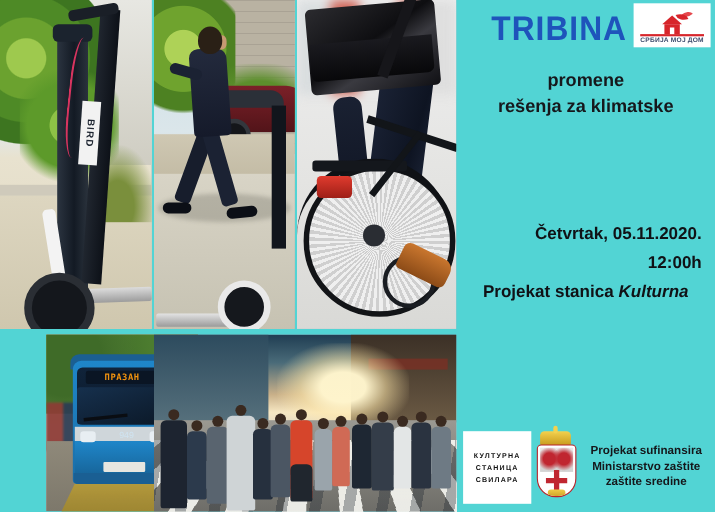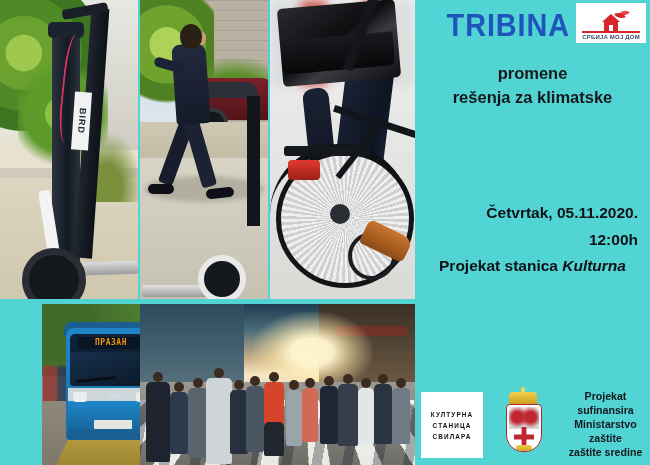--- a/index.html
+++ b/index.html
@@ -155,21 +155,21 @@
 
   .subtitle{position:absolute;left:8px;right:8px;top:62px;text-align:center;
       font-size:16.5px;font-weight:bold;color:#16181c;line-height:1.45;}
 
   .details{position:absolute;left:6px;right:6px;top:200px;text-align:center;
       font-size:15.5px;font-weight:bold;color:#101216;line-height:1.72;}
   .details .ln{display:block;}
   .details .it{font-style:italic;}
   .d-right{text-align:right;padding-right:6px;}
 
-  .footer{position:absolute;left:6px;right:2px;bottom:4px;height:72px;display:flex;align-items:center;gap:18px;}
+  .footer{position:absolute;left:6px;right:2px;bottom:4px;height:72px;display:flex;align-items:center;gap:0;}
   .ks-logo{width:62px;height:66px;background:#fff;display:flex;flex-direction:column;
       align-items:center;justify-content:center;gap:4px;}
   .ks-logo span{font-size:6.4px;font-weight:bold;color:#111;letter-spacing:1.1px;}
 
   .coat{position:relative;width:44px;height:66px;}
   .coat-crown{position:absolute;left:50%;top:0;margin-left:-14px;width:28px;height:13px;
       background:linear-gradient(#f3d14e,#c79a1c);border-radius:4px 4px 2px 2px;}
   .coat-crown:before{content:"";position:absolute;left:50%;top:-5px;margin-left:-2px;width:4px;height:7px;background:#f3d14e;border-radius:2px;}
   .coat-shield{position:absolute;left:50%;top:12px;margin-left:-17px;width:34px;height:46px;
       background:#fff;border:1.6px solid #b8242b;border-radius:4px 4px 17px 17px;overflow:hidden;}

